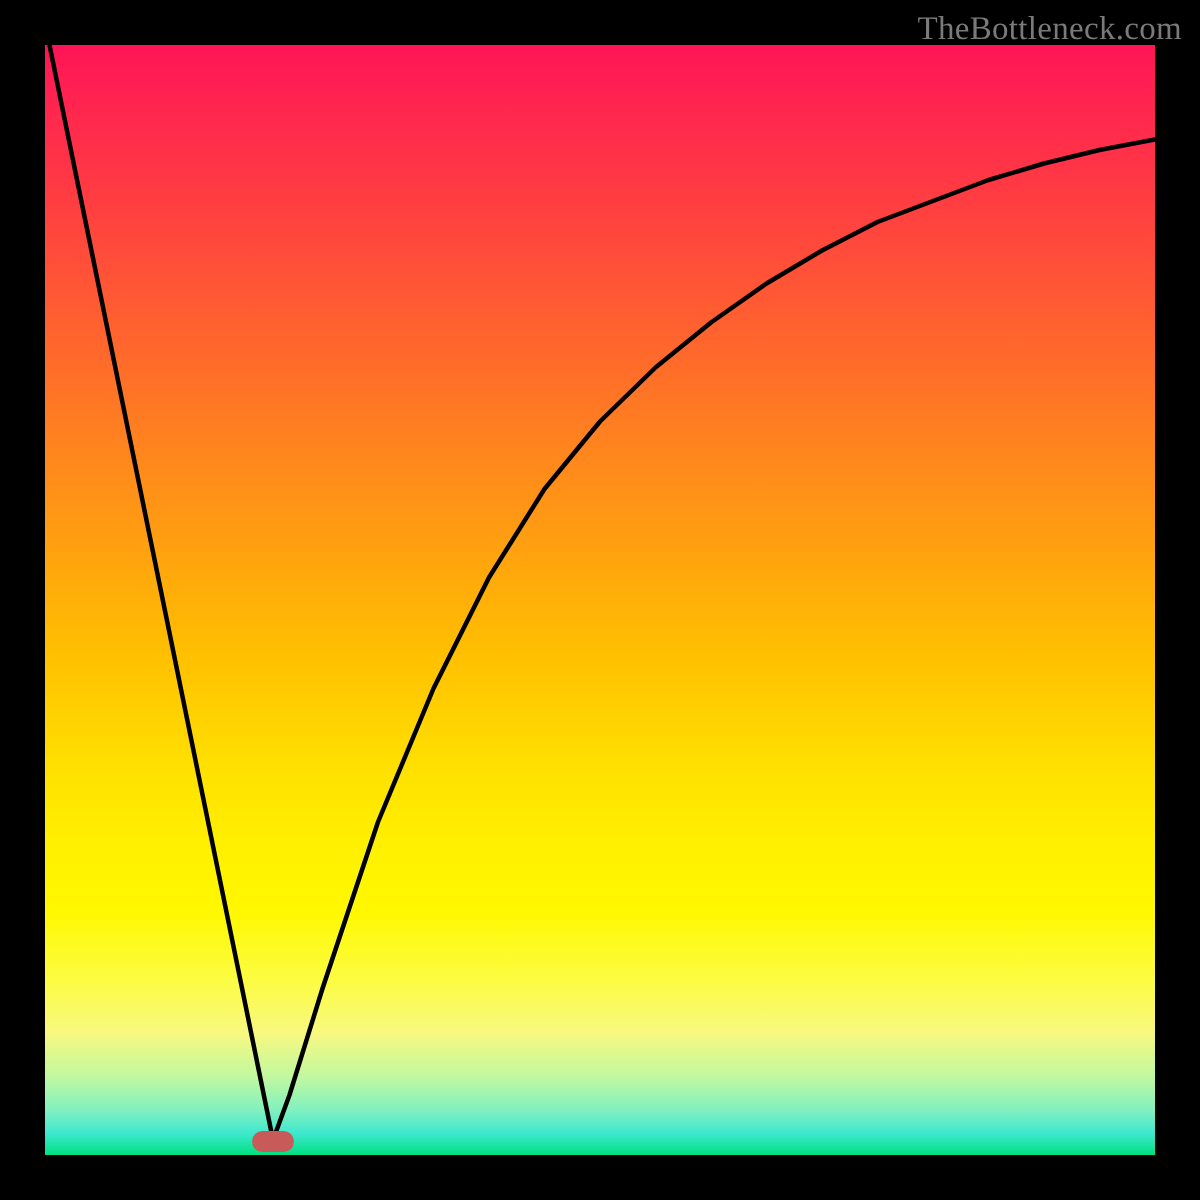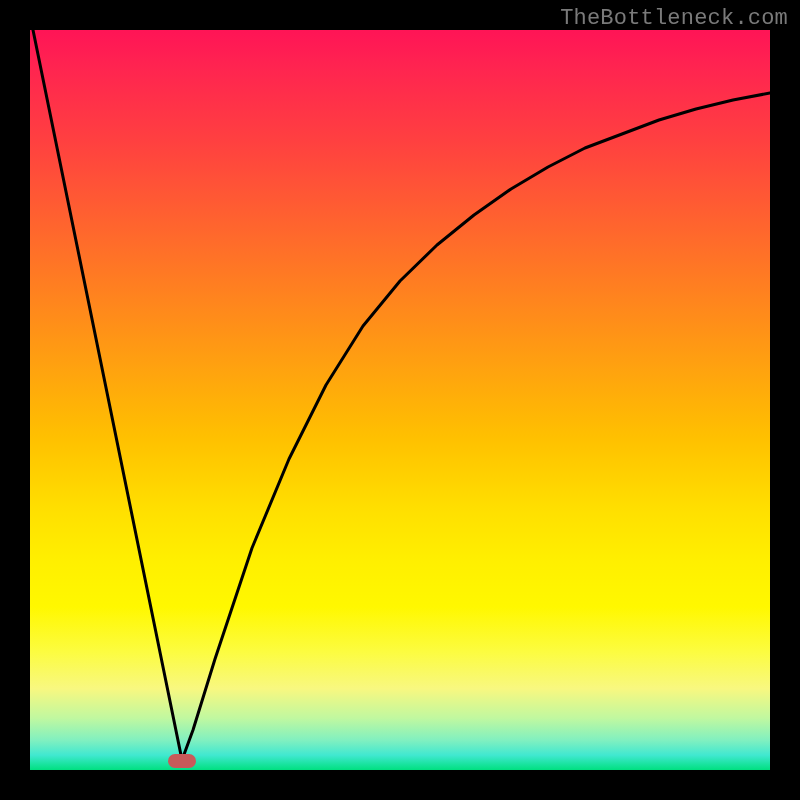--- a/index.html
+++ b/index.html
@@ -46,21 +46,21 @@
     position: absolute;
     width: 28px;
     height: 14px;
     background: #c85a5a;
     border-radius: 7px;
   }
   .attribution {
     position: absolute;
     top: 6px;
     right: 12px;
-    font-family: Liberation Mono, monospace;
+    font-family: Liberation Serif, serif;
     font-size: 22px;
     color: #7a7a7a;
     letter-spacing: 0.2px;
   }
 </style>
 </head>
 <body>
 
 <div class="chart-container">
   <div class="plot-area">

